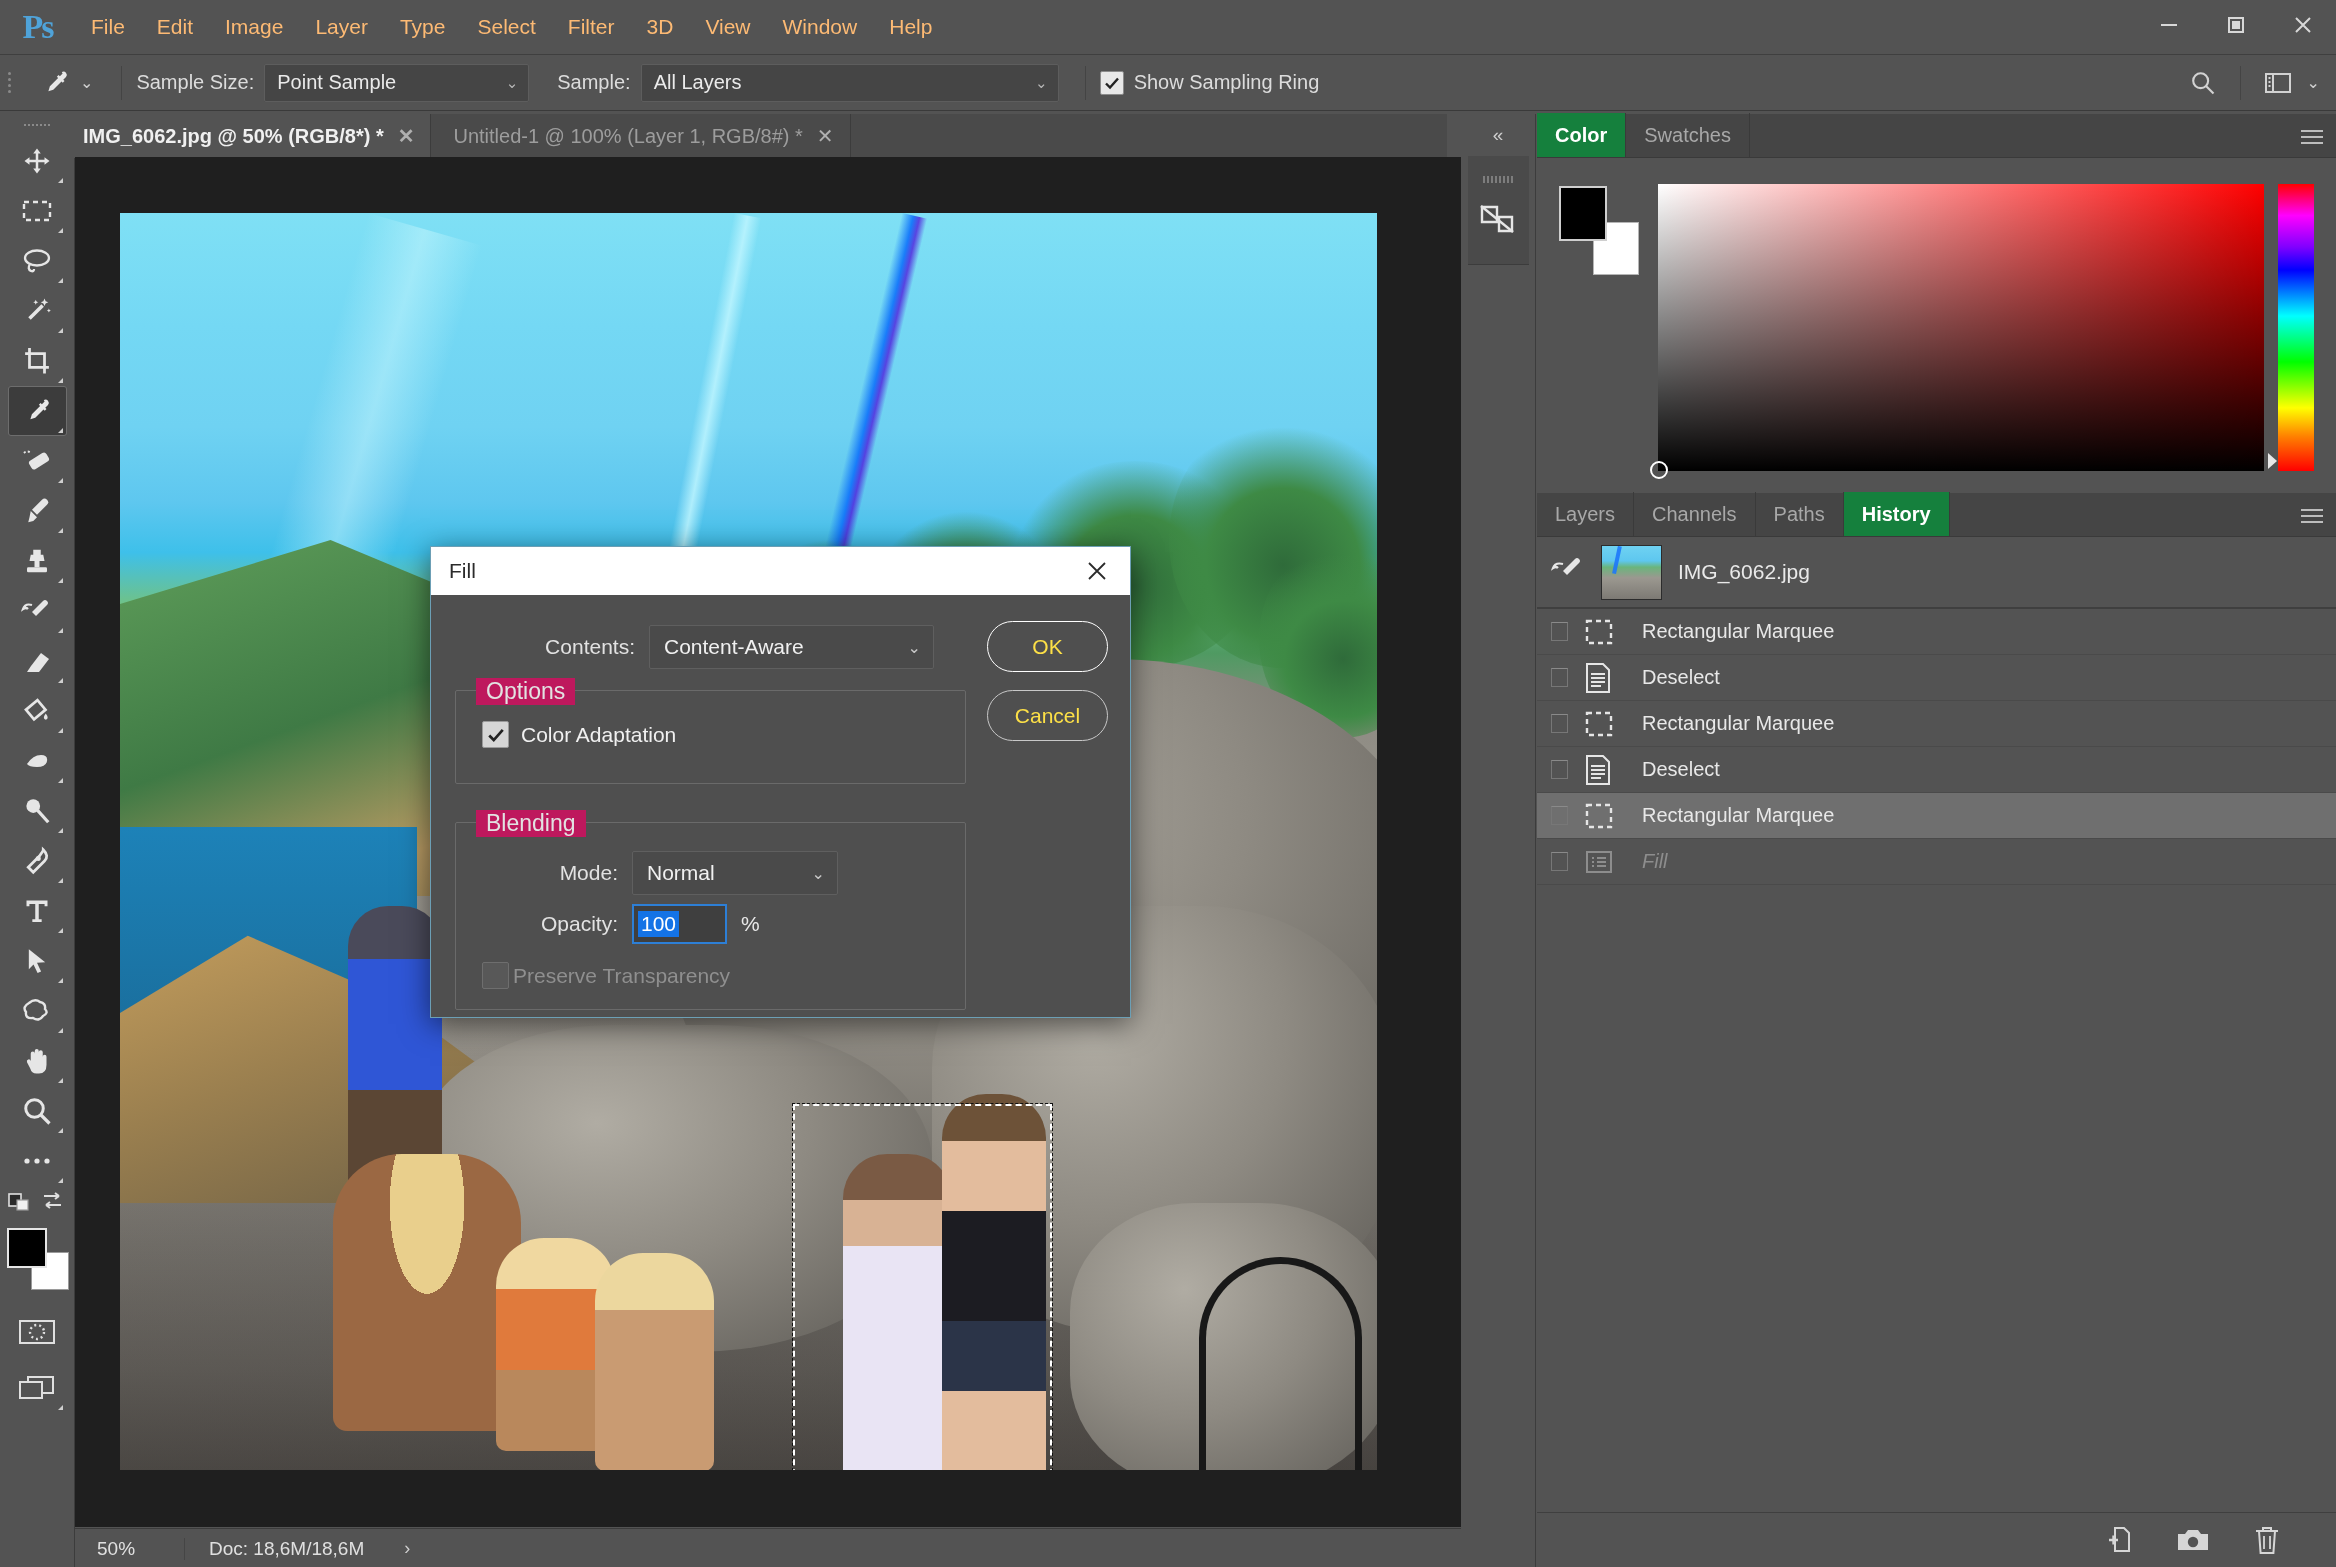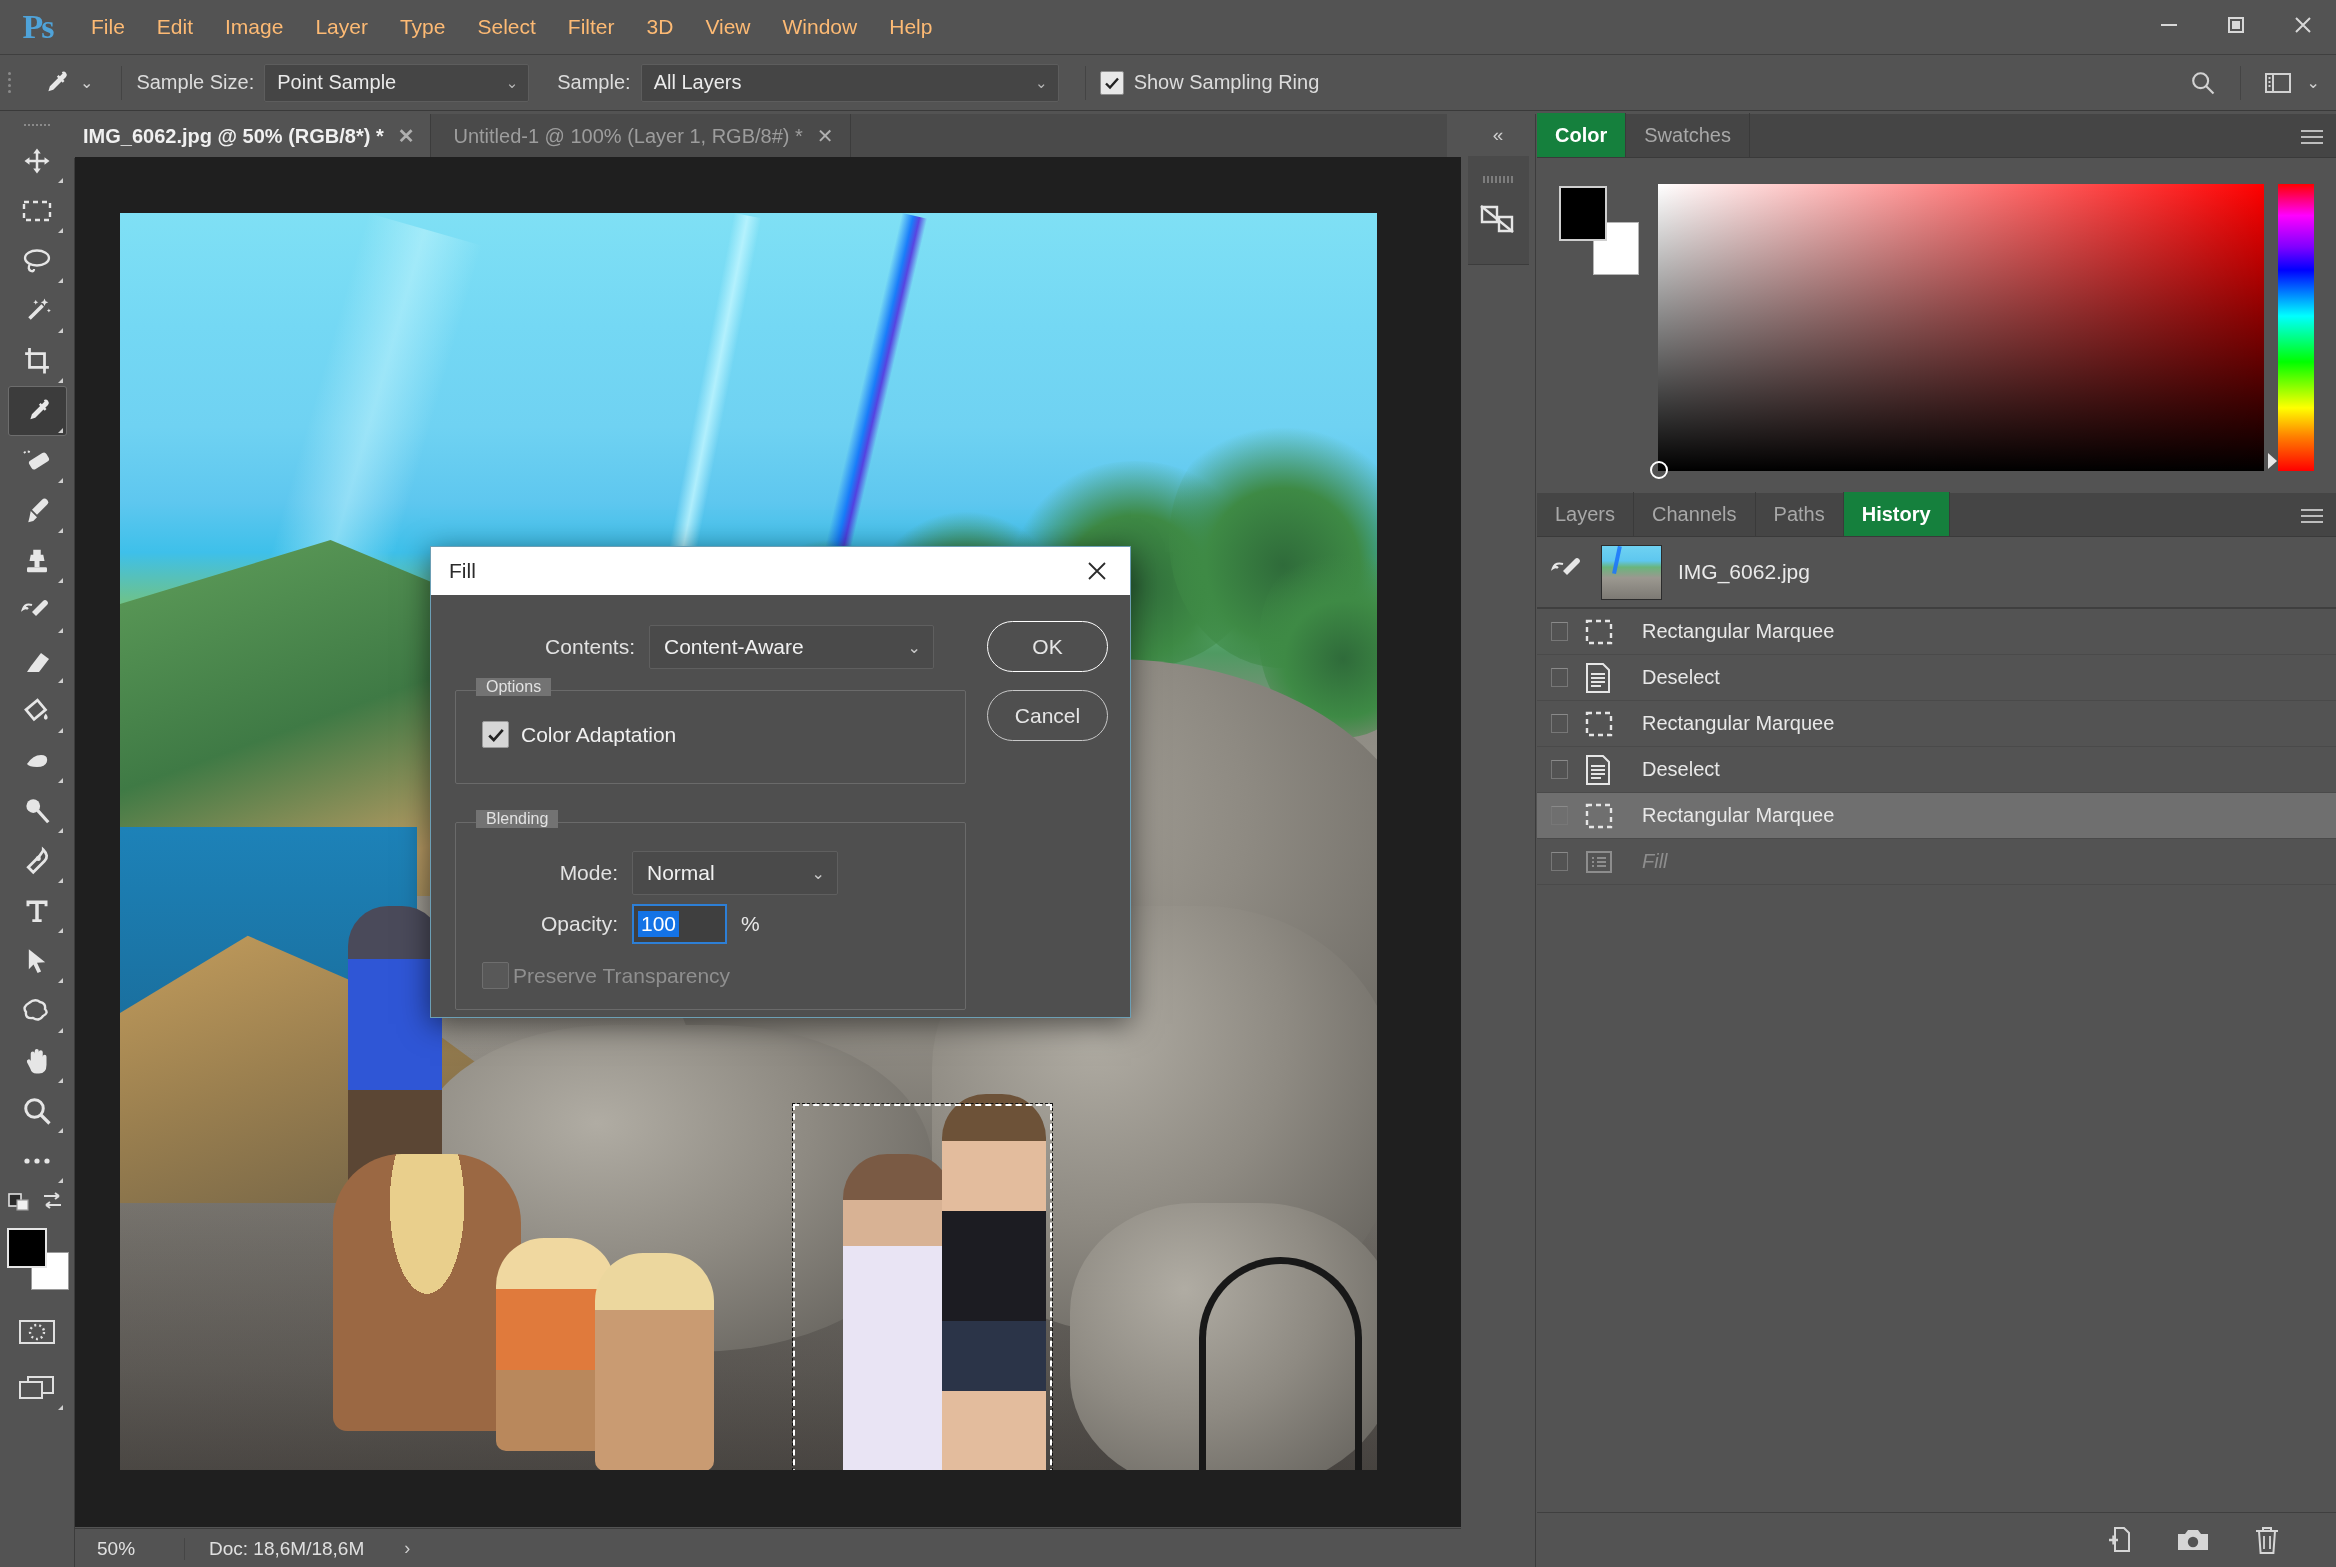--- a/index.html
+++ b/index.html
@@ -255,30 +255,30 @@
   .fd-select {
     background:#4a4a4a; border:1px solid #5f5f5f; color:#f0f0f0; height:44px;
     display:flex; align-items:center; justify-content:space-between;
     padding:0 12px 0 14px; font-size:21px; border-radius:2px;
   }
   .fd-select .cv { color:#c6c6c6; font-size:16px; margin-left:18px; }
   .fd-group {
     position:absolute; border:1px solid #6a6a6a; border-radius:2px;
   }
   .fd-legend {
-    position:absolute; top:-13px; left:20px; background:#737373;
-    padding:0 10px; color:#e2e2e2; font-size:16px;
+    position:absolute; top:-13px; left:20px; background:#be185d;
+    padding:0 10px; color:#e2e2e2; font-size:23px;
   }
   .fd-check { width:27px; height:27px; border-radius:2px; display:flex;
               align-items:center; justify-content:center; }
   .fd-check.on { background:#d6d6d6; border:1px solid #9a9a9a; }
   .fd-check.off { background:#585858; border:1px solid #6e6e6e; }
   .fd-btn {
     width:121px; height:51px; border:1px solid #c8c8c8; border-radius:26px;
-    background:#4f4f4f; color:#e5e5e5; font-size:21px;
+    background:#4f4f4f; color:#fde047; font-size:21px;
     display:flex; align-items:center; justify-content:center;
   }
   .fd-btn.primary { border-color:#ffffff; }
   #fd-opacity-input {
     width:95px; height:40px; background:#3f3f3f; border:2px solid #2d7fd6;
     display:flex; align-items:center; padding-left:4px;
   }
   #fd-opacity-input span { background:#1473e6; color:#ffffff; font-size:21px; padding:1px 3px; }
 </style>
 </head>

